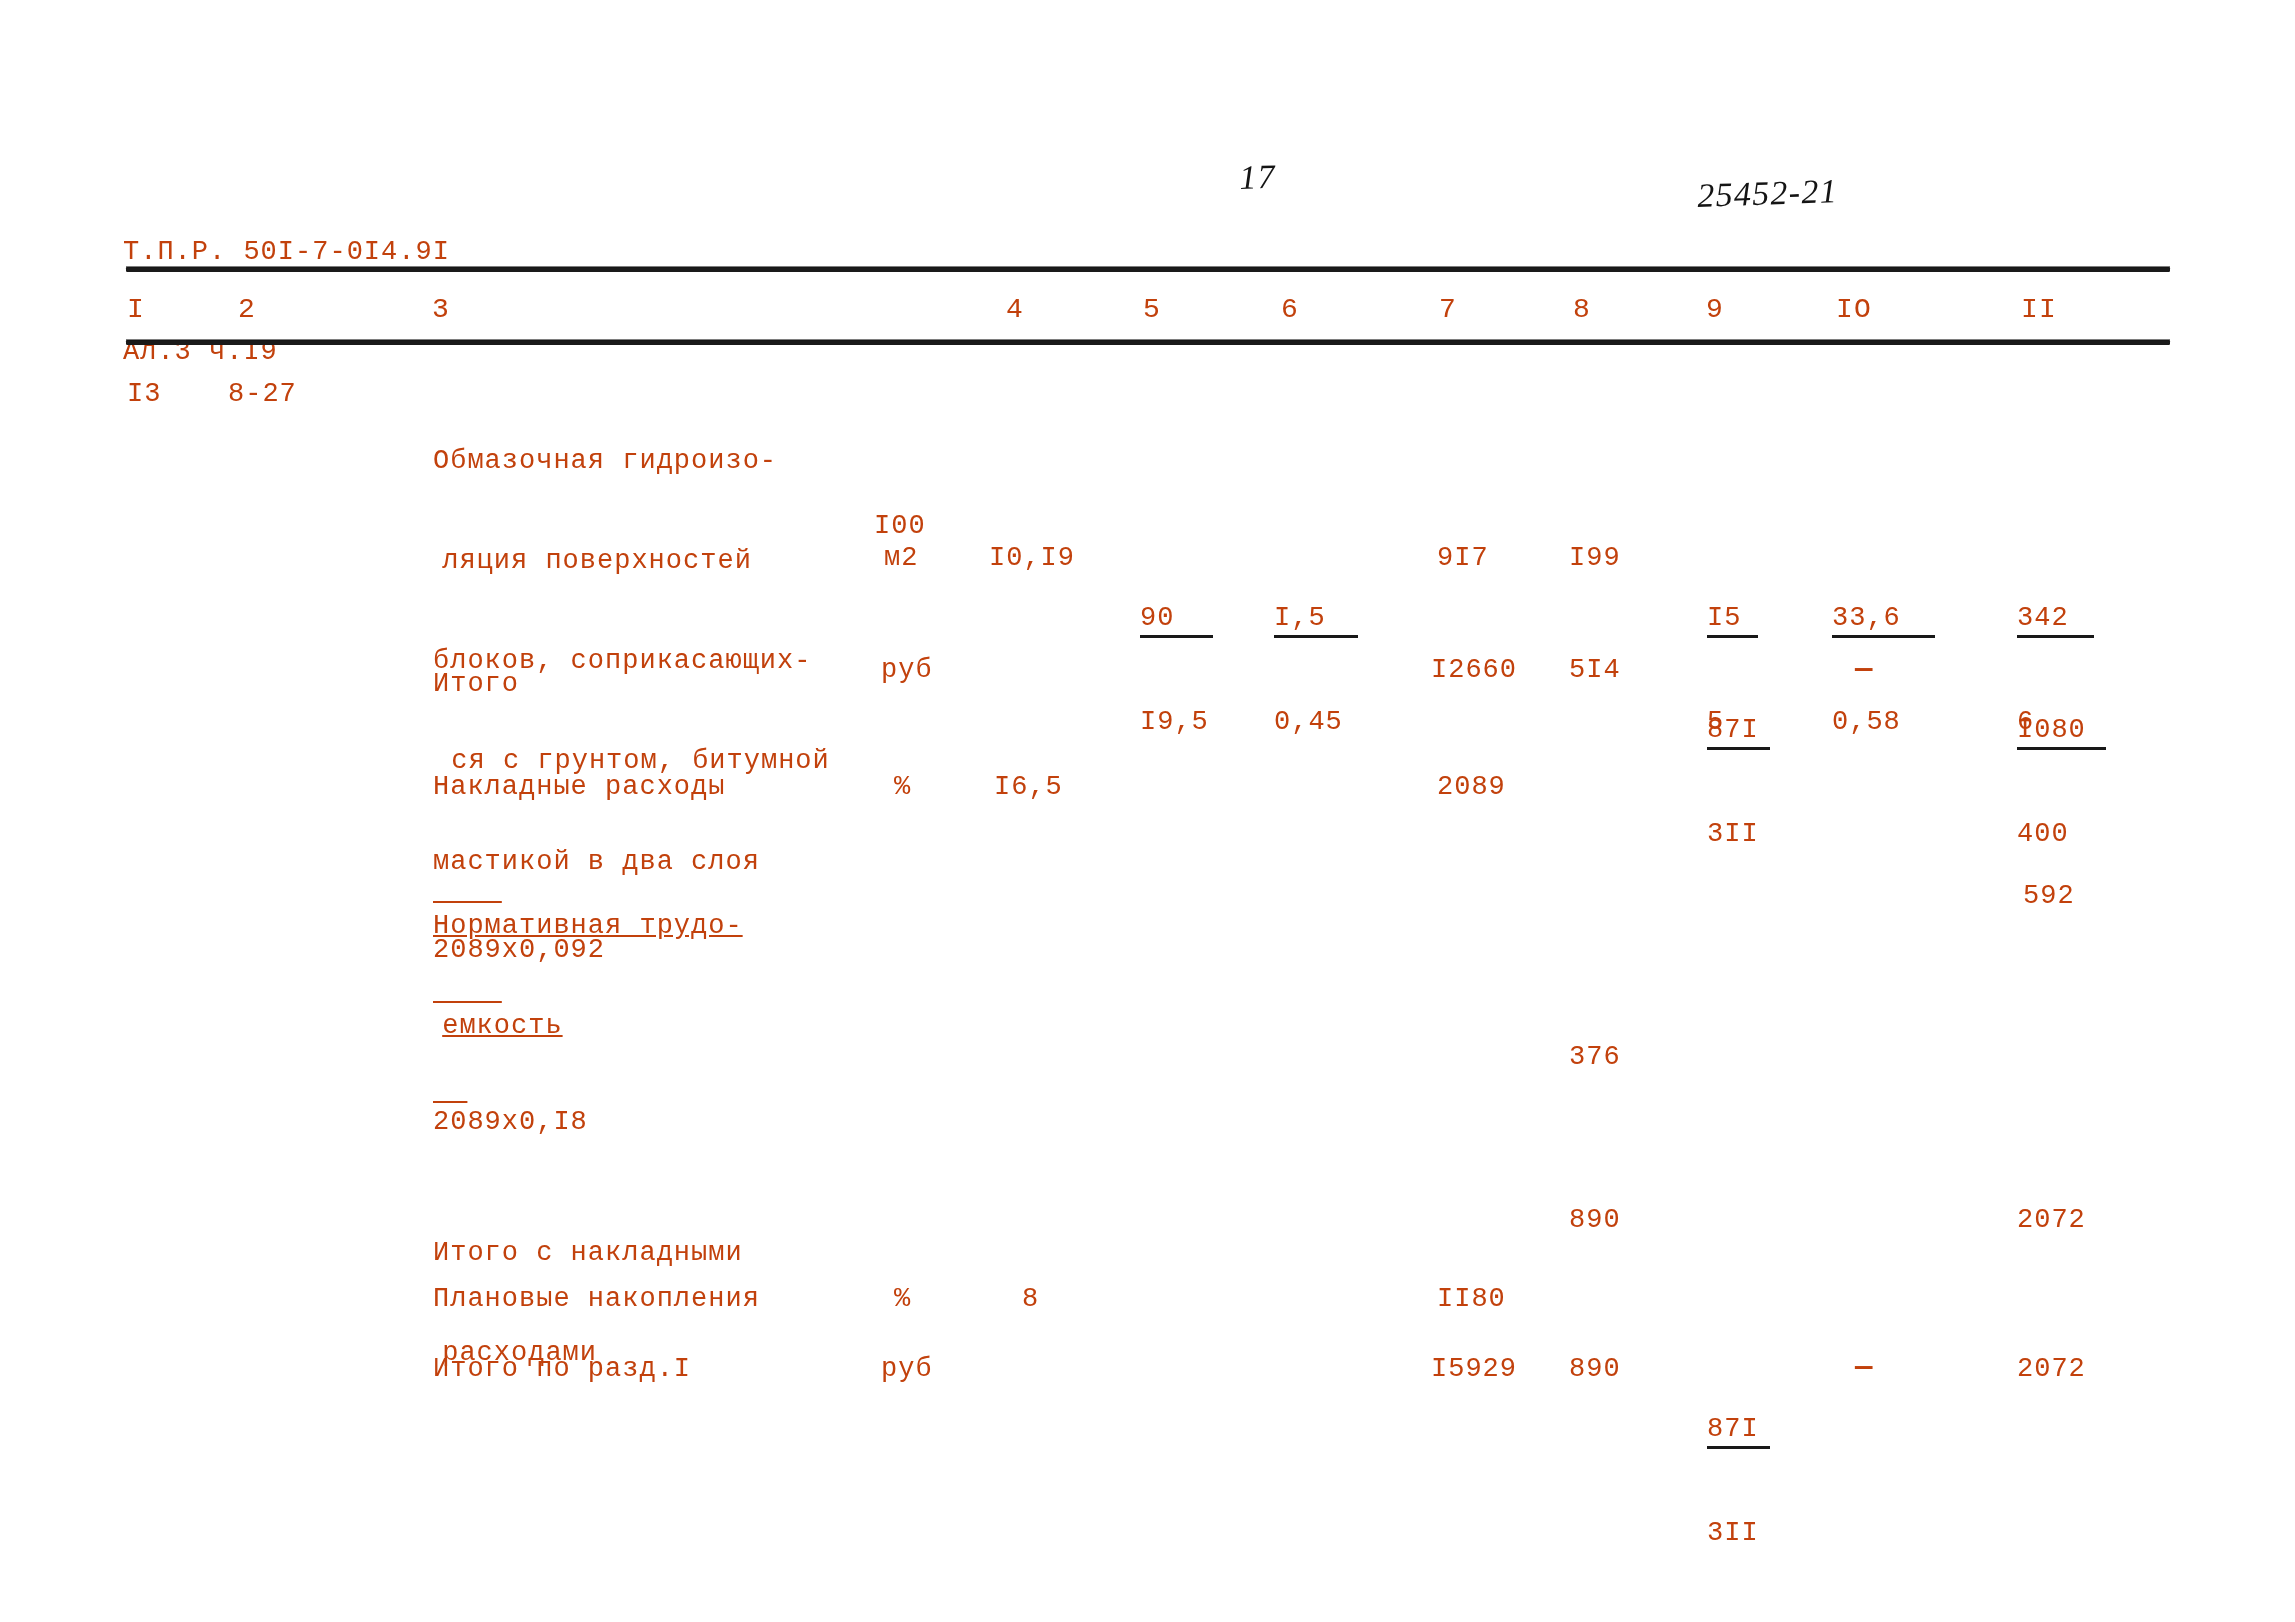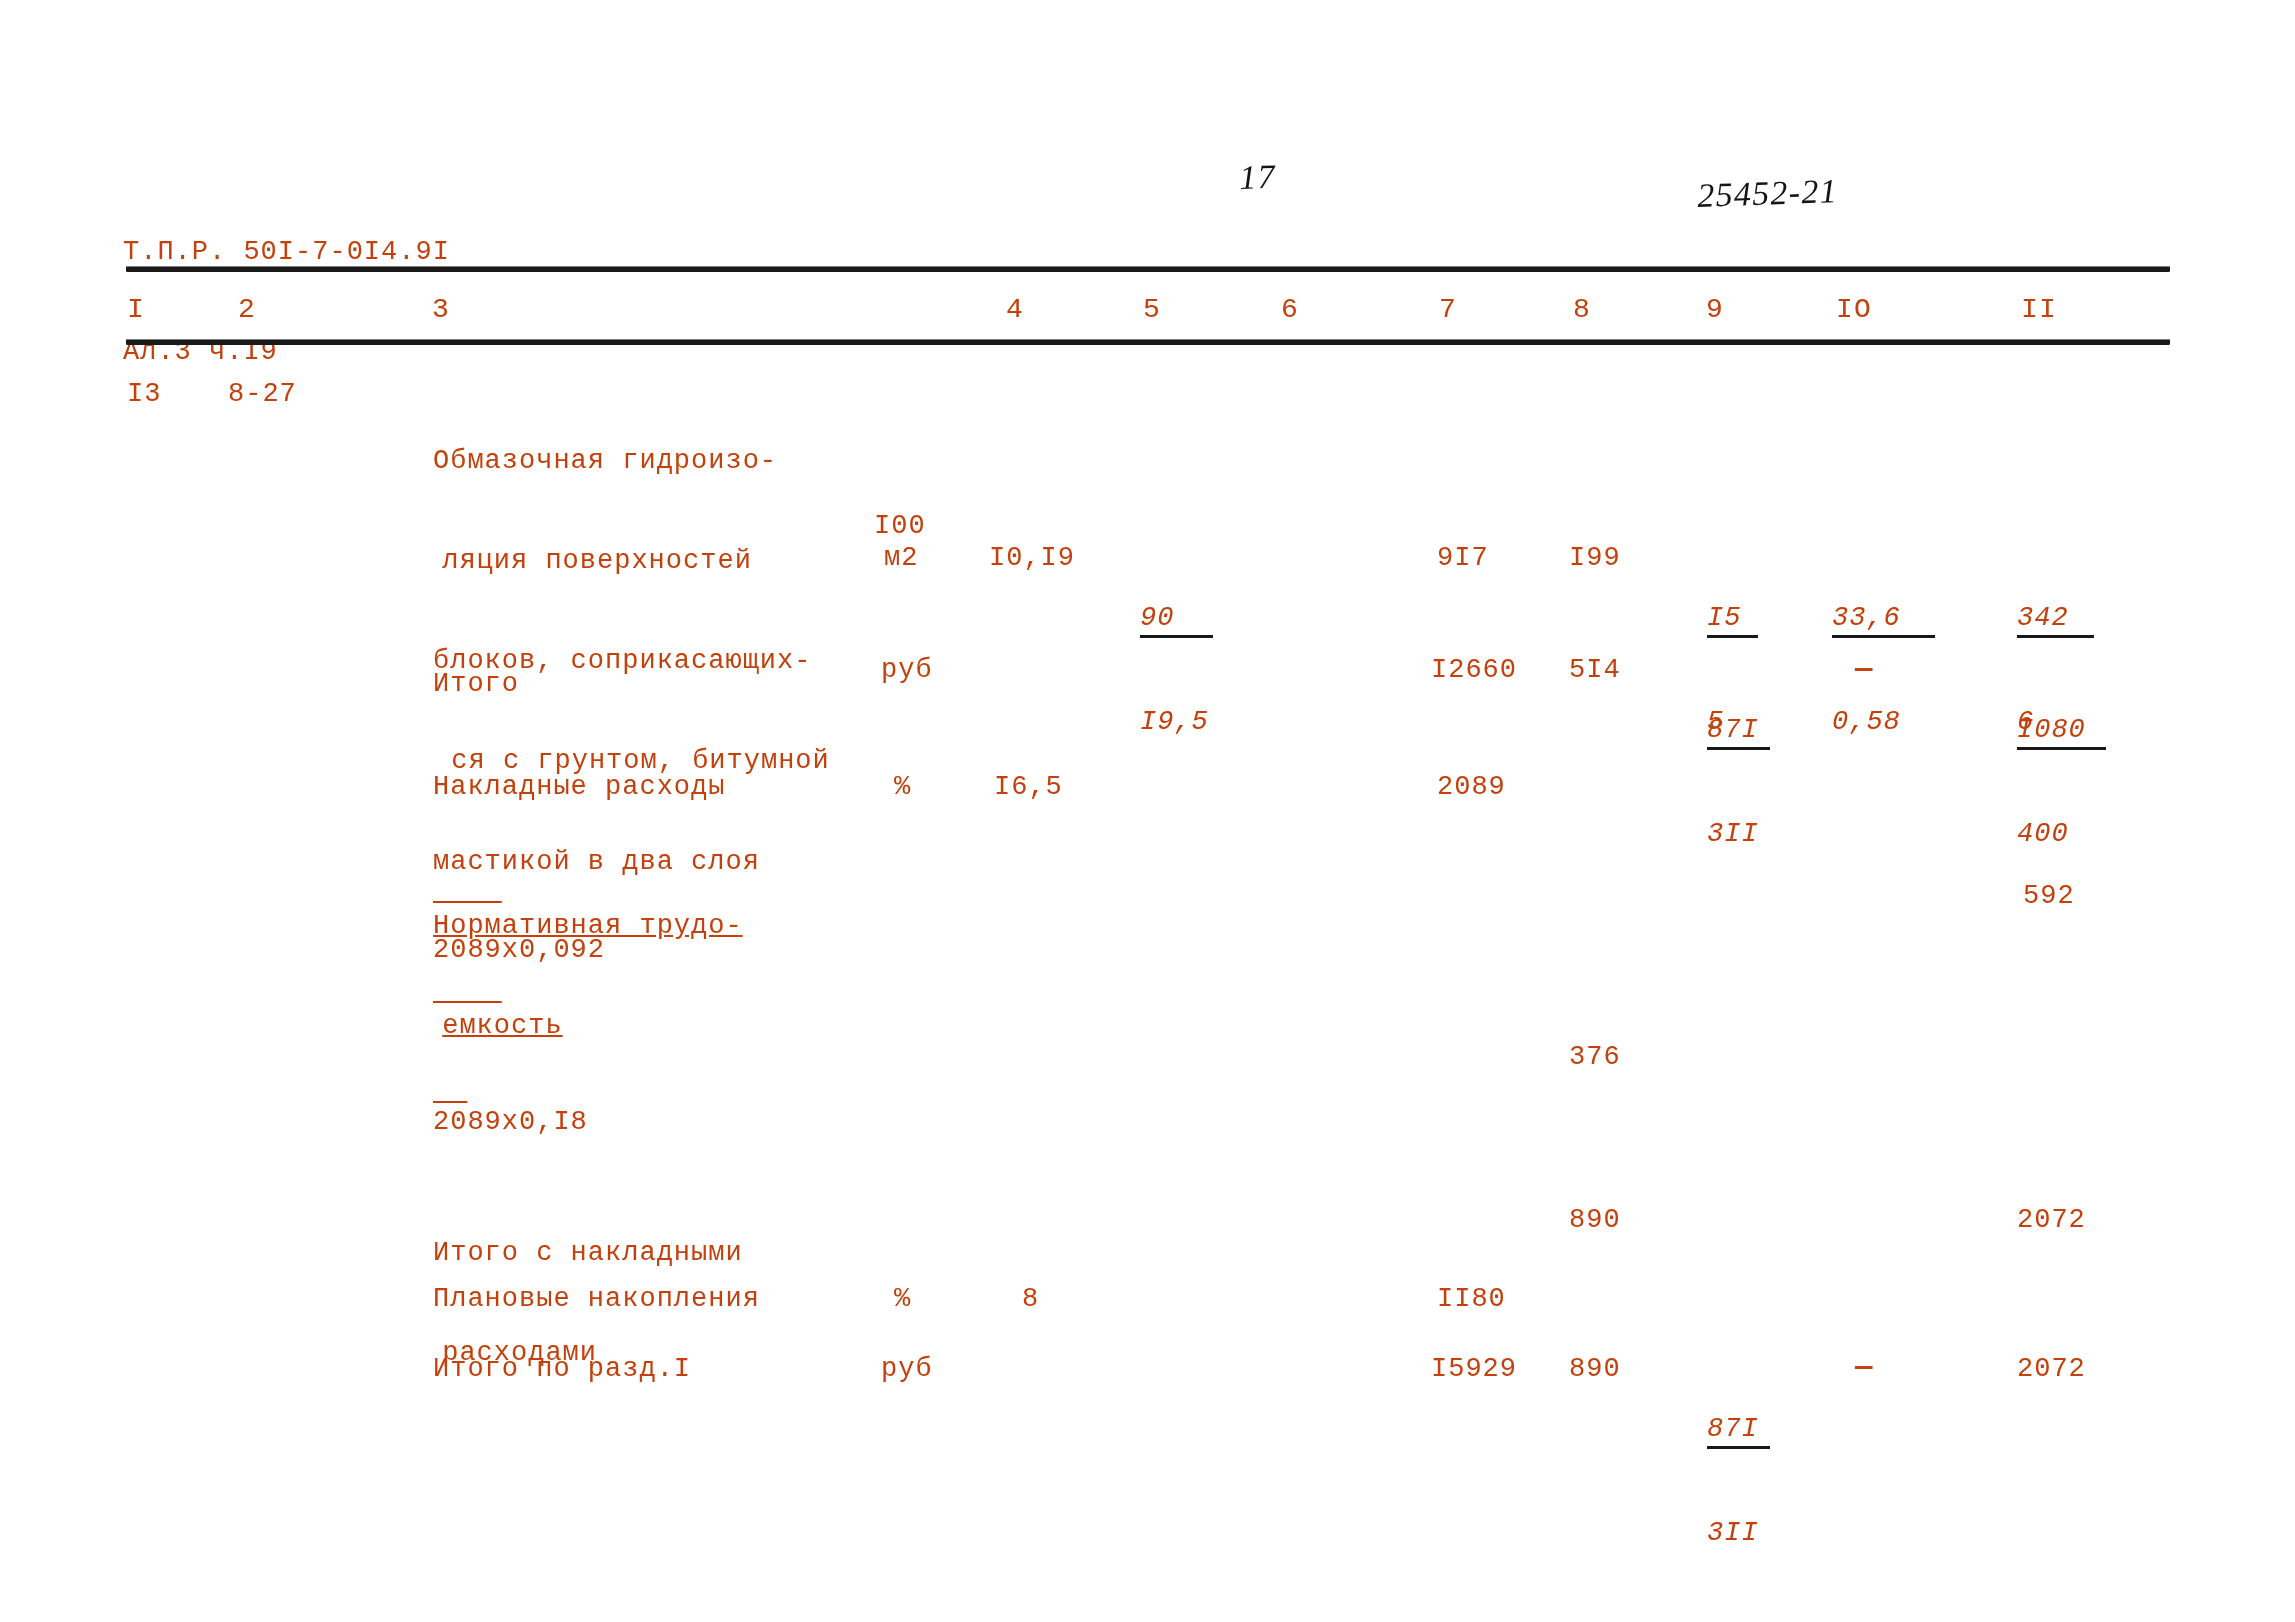--- a/index.html
+++ b/index.html
@@ -77,21 +77,20 @@
   
   .col-head {
     font-size: 28px;
     letter-spacing: 1.3px;
   }
 
   
   .frac {
     position: absolute;
     text-align: left;
-    font-style: italic;
   }
   .frac .num {
     display: block;
     border-bottom: 3.3px solid #181818;
     padding-bottom: 1.3px;
     line-height: 1.1;
   }
   .frac .den {
     display: block;
     padding-top: 3.9px;
@@ -147,20 +146,24 @@
   <div class="abs typed" style="left:874px; top:510px;">I00</div>
   <div class="abs typed" style="left:884px; top:542px;">м2</div>
 
   <div class="abs typed" style="left:989px; top:542px;text-align:right;">I0,I9</div>
 
   <div class="abs typed frac" style="left:1140px; top:538px; width:73px;">
     <span class="num">90</span>
     <span class="den">I9,5</span>
   </div>
 
+  <div class="abs typed frac" style="left:1274px; top:538px; width:84px;">
+    <span class="num">I,5</span>
+    <span class="den">0,45</span>
+  </div>
 
   <div class="abs typed" style="left:1437px; top:542px;">9I7</div>
   <div class="abs typed" style="left:1569px; top:542px;">I99</div>
 
   <div class="abs typed frac" style="left:1707px; top:538px; width:51px;">
     <span class="num">I5</span>
     <span class="den">5</span>
   </div>
 
   <div class="abs typed frac" style="left:1832px; top:538px; width:103px;">

